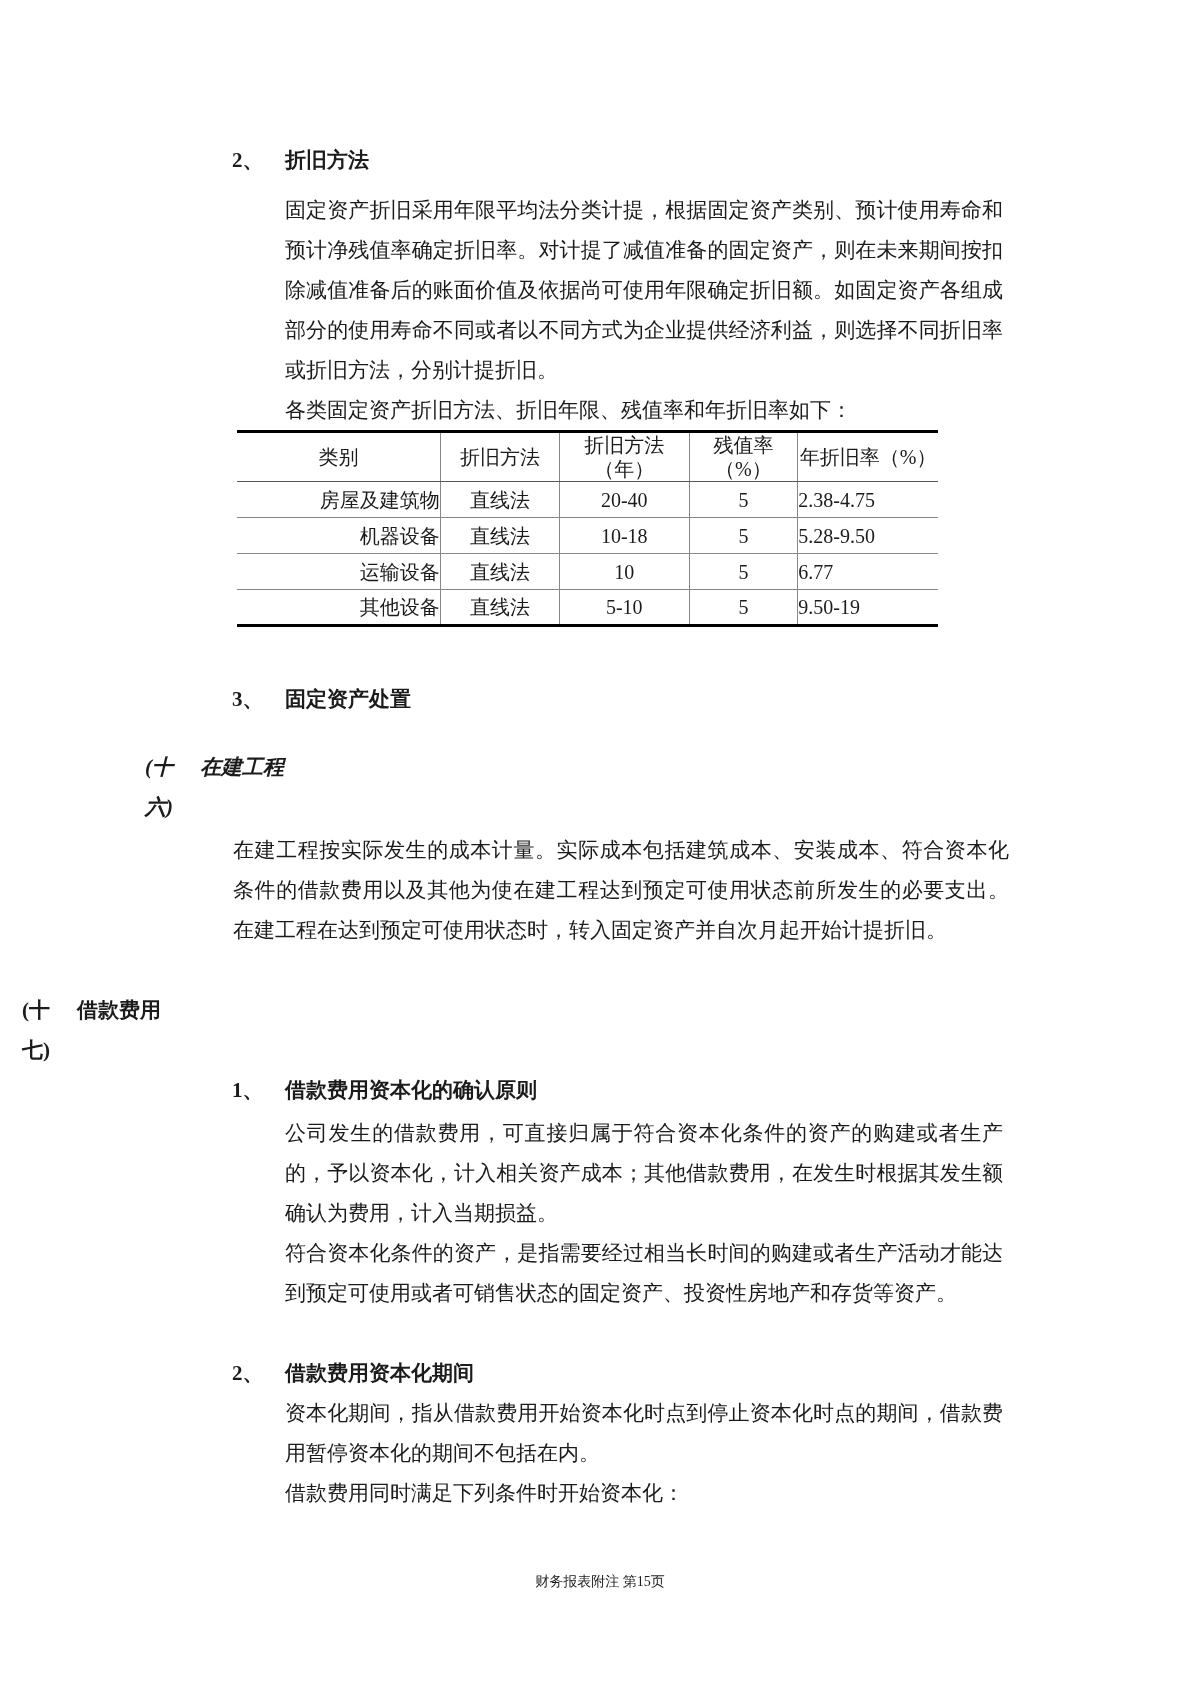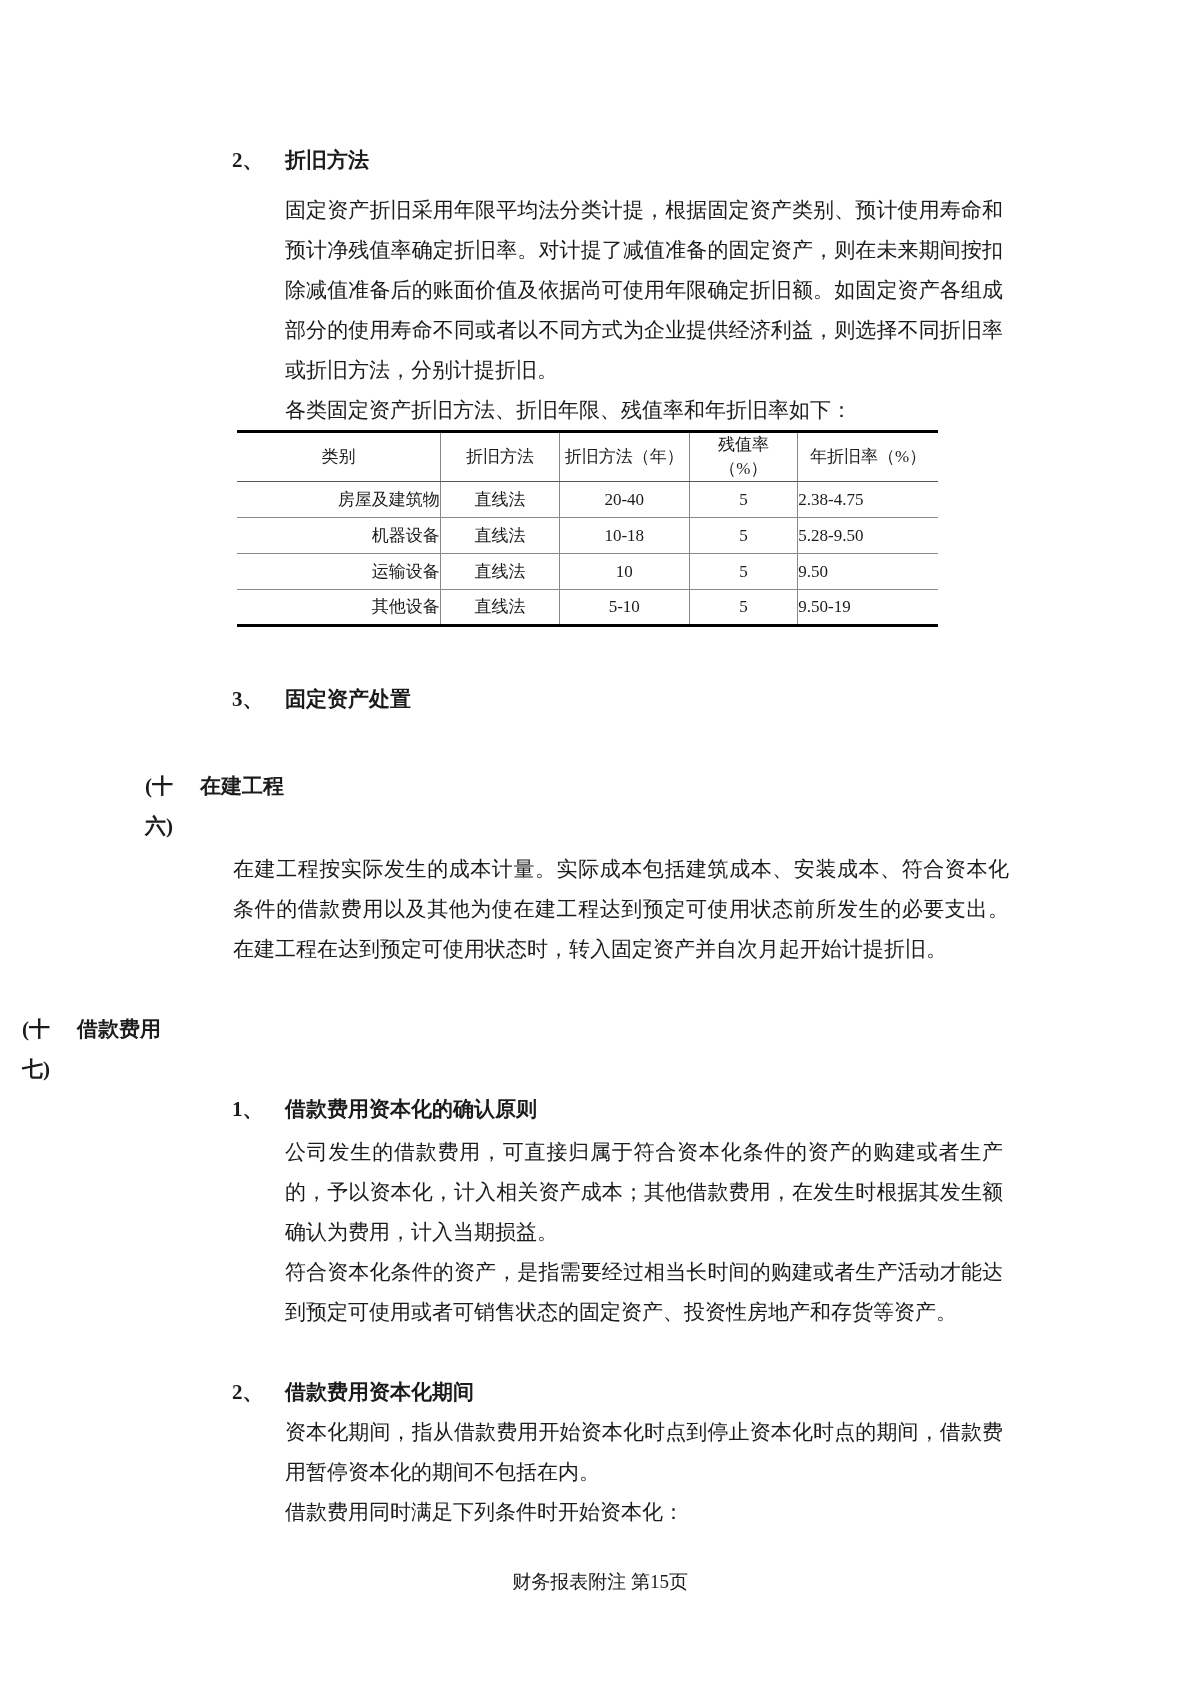--- a/index.html
+++ b/index.html
@@ -21,34 +21,34 @@
   .num-item .num { width: 53px; flex: none; }
   .num-body { margin-left: 285px; width: 718px; text-align: justify; }
   
   .sec-head { padding-left: 145px; font-weight: bold; display: flex; }
   .sec-head .num { width: 55px; flex: none; }
   .sec-body { margin-left: 233px; width: 776px; text-align: justify; }
 
   .m-h1   { margin-top: 140px; }
   .m-p1   { margin-top: 10px; }
   .m-h3   { margin-top: 52px; }
-  .m-s16  { margin-top: 47px; }
+  .m-s16  { margin-top: 28px; font-style: italic; }
   .m-s16b { margin-top: 3px; }
   .m-s17  { margin-top: 40px; padding-left: 22px; }
   .m-sub1b{ margin-top: 3px; }
   .m-sub2 { margin-top: 40px; }
 
   table.dep {
     margin-left: 237px;
     width: 701px;
     border-collapse: collapse;
     table-layout: fixed;
     border-top: 3px solid #000;
     border-bottom: 3px solid #000;
-    font-size: 17px;
+    font-size: 20px;
     line-height: 24px;
     text-align: center;
   }
   table.dep col.c1 { width: 29%; }
   table.dep col.c2 { width: 17%; }
   table.dep col.c3 { width: 18.5%; }
   table.dep col.c4 { width: 15.5%; }
   table.dep col.c5 { width: 20%; }
   table.dep th {
     font-weight: normal;
@@ -68,21 +68,21 @@
   table.dep td:not(:last-child) { border-right: 1px solid #888; }
   table.dep td:first-child { text-align: right; padding-left: 12px; }
   table.dep td:last-child  { text-align: left; padding-right: 14px; }
 
   .footer {
     position: absolute;
     top: 1562px;
     left: 0;
     width: 100%;
     text-align: center;
-    font-size: 19px;
+    font-size: 14px;
     line-height: 40px;
   }
 </style>
 </head>
 <body>
 
 <div class="page">
 
   <div class="num-item m-h1">
     <span class="num">2、</span>
@@ -122,21 +122,21 @@
           <td>直线法</td>
           <td>10-18</td>
           <td>5</td>
           <td>5.28-9.50</td>
         </tr>
         <tr>
           <td>运输设备</td>
           <td>直线法</td>
           <td>10</td>
           <td>5</td>
-          <td>9.50</td>
+          <td>6.77</td>
         </tr>
         <tr>
           <td>其他设备</td>
           <td>直线法</td>
           <td>5-10</td>
           <td>5</td>
           <td>9.50-19</td>
         </tr>
       </tbody>
     </table>

